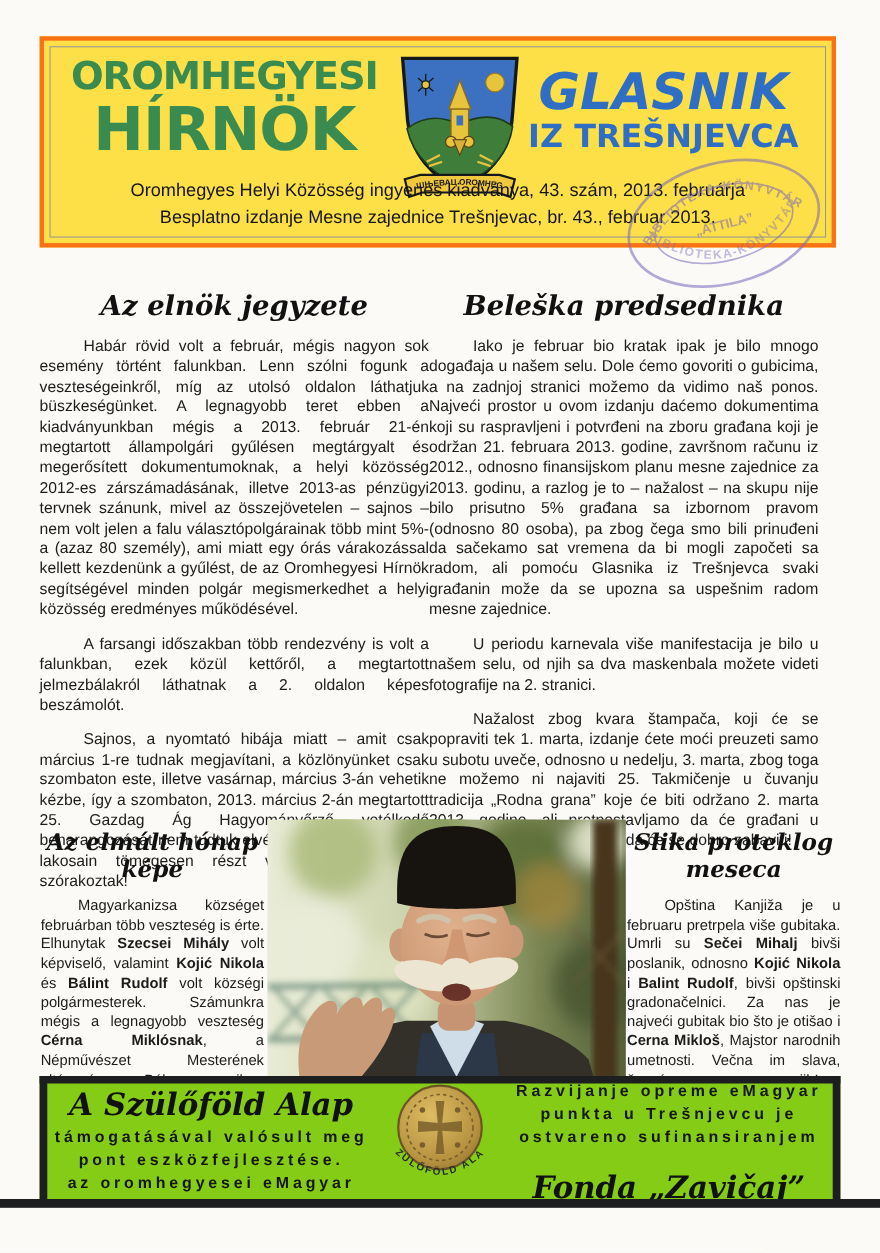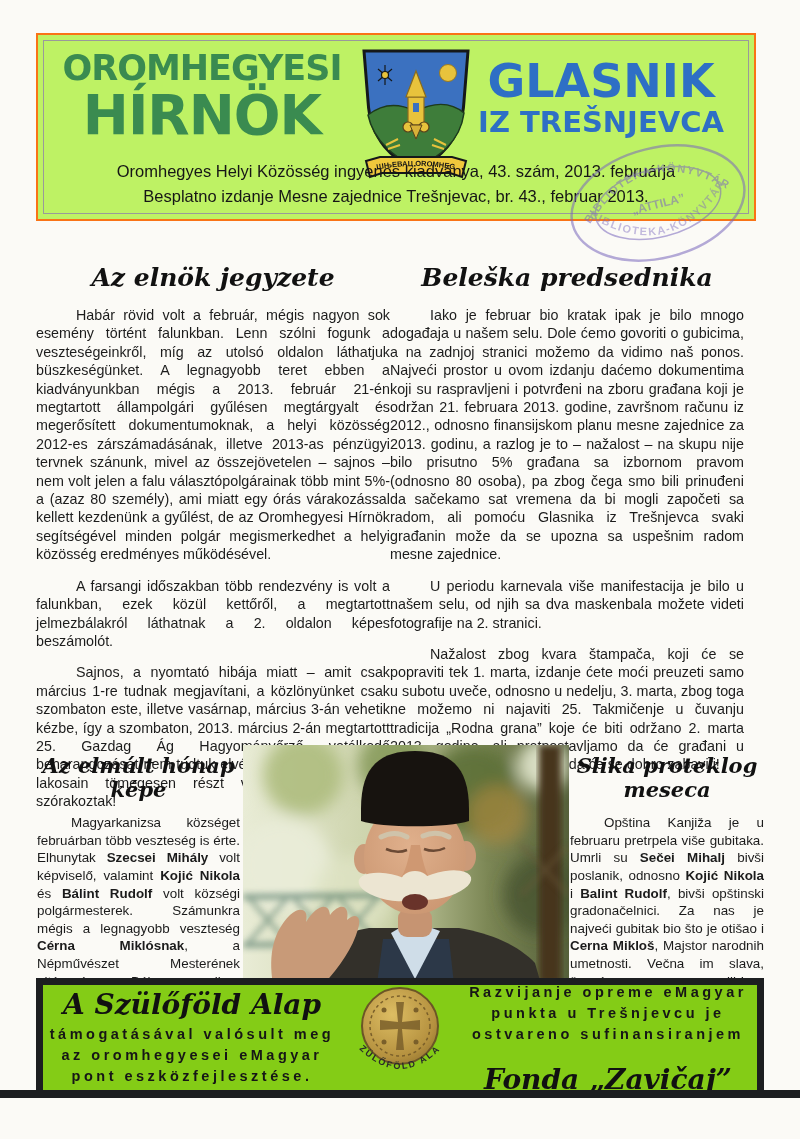--- a/index.html
+++ b/index.html
@@ -1,28 +1,28 @@
 <!DOCTYPE html>
 <html><head>
 <meta charset="utf-8">
 <style>
   html,body{margin:0;padding:0;background:#e9e7e1;}
   .page{position:relative;width:800px;height:1139px;margin:0 auto;background:#fbfaf6;
         font-family:"Liberation Sans",sans-serif;color:#1b1b1b;overflow:hidden;}
   
   .masthead{position:absolute;left:36px;top:33px;width:716px;height:184px;
-            border:2px solid #f97316;background:#bef264;}
+            border:4px solid #f97316;background:#fde047;}
   .masthead::after{content:"";position:absolute;inset:5px;border:1px solid #9a9a9a;pointer-events:none;}
   .mh-title-hu{position:absolute;left:14px;top:16px;width:300px;text-align:center;
                color:#3a8b50;font-family:"DejaVu Sans",sans-serif;font-weight:700;line-height:1.02;}
   .mh-title-hu .l1{font-size:35px;letter-spacing:-1px;display:block;}
   .mh-title-hu .l2{font-size:55px;letter-spacing:-1px;display:block;}
   .mh-title-sr{position:absolute;right:8px;top:22px;width:290px;text-align:center;
                color:#2e6fc5;font-family:"DejaVu Sans",sans-serif;font-weight:700;line-height:1.08;}
-  .mh-title-sr .l1{font-size:46px;display:block;}
+  .mh-title-sr .l1{font-size:46px;display:block;font-style:italic;}
   .mh-title-sr .l2{font-size:29px;display:block;}
   .crest{position:absolute;left:318px;top:10px;width:120px;height:136px;}
   .mh-subtitles{position:absolute;left:0;bottom:10px;width:100%;text-align:center;
                 font-size:16.5px;line-height:25px;color:#161616;}
   
   .stamp{position:absolute;left:558px;top:128px;width:200px;height:150px;
          transform:rotate(-14deg);opacity:.55;z-index:5;pointer-events:none;}
   
   .articles{position:absolute;left:36px;top:263px;width:728px;display:flex;}
   .col{width:354px;}
@@ -206,22 +206,22 @@
       <span>Slika proteklog</span><br>
       <span>meseca</span>
     </h3>
     <p><span>Opština Kanjiža je u februaru pretrpela više gubitaka. Umrli su </span><span class="seg-b">Sečei Mihalj</span><span> bivši poslanik, odnosno </span><span class="seg-b">Kojić Nikola</span><span> i </span><span class="seg-b">Balint Rudolf</span><span>, bivši opštinski gradonačelnici. Za nas je najveći gubitak bio što je otišao i </span><span class="seg-b">Cerna Mikloš</span><span>, Majstor narodnih umetnosti. Večna im slava, čuvaćemo uspomenu na njih!</span></p>
   </div>
 
   <div class="banner">
     <div class="fund">
       <div class="fund-headline">A Szülőföld Alap</div>
       <span class="fund-line">támogatásával valósult meg</span>
+      <span class="fund-line">pont eszközfejlesztése.</span>
       <span class="fund-line">az oromhegyesei eMagyar</span>
-      <span class="fund-line">pont eszközfejlesztése.</span>
     </div>
 
     <div class="coin-wrap">
       <svg width="112" height="100" viewBox="0 0 112 100">
         <defs>
           <radialGradient id="coinG" cx="0.4" cy="0.35" r="0.8">
             <stop offset="0" stop-color="#ddbd63"></stop>
               <stop offset="0.7" stop-color="#b5913f"></stop>
             <stop offset="1" stop-color="#8a6c2c"></stop>
           </radialGradient>

